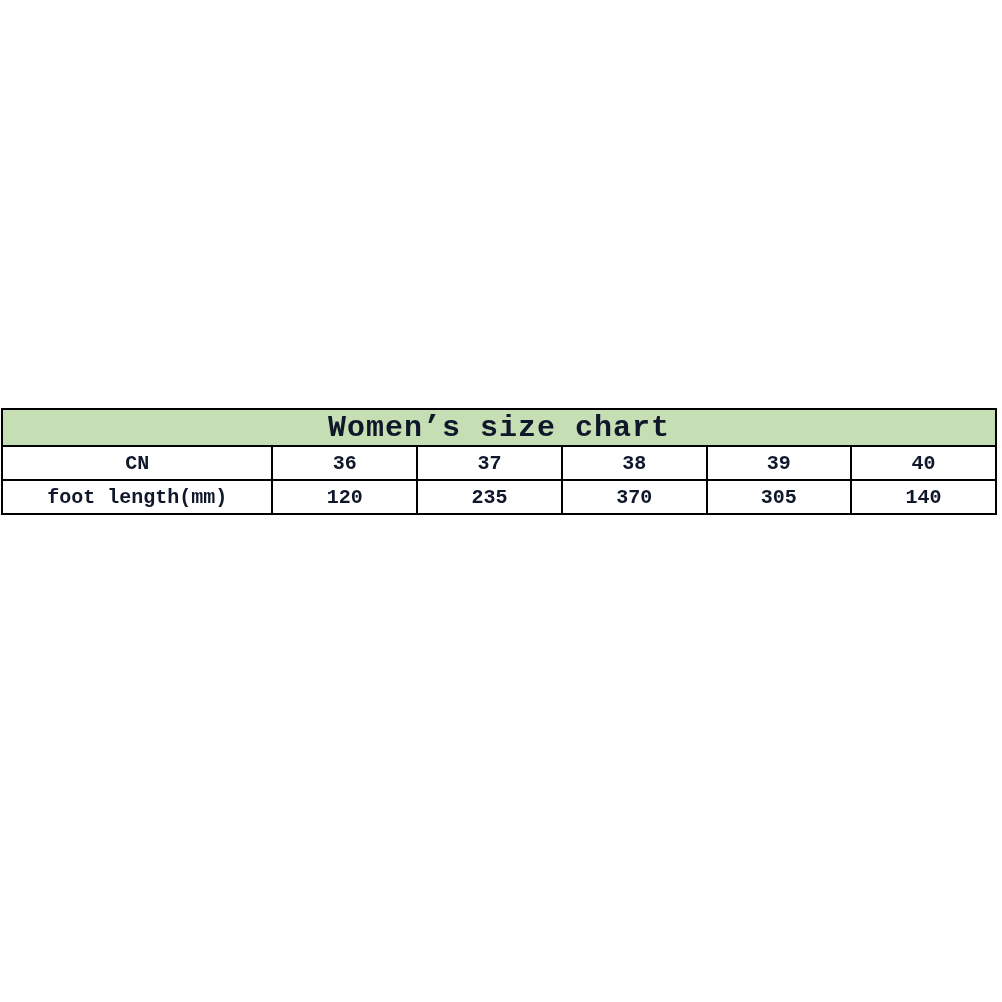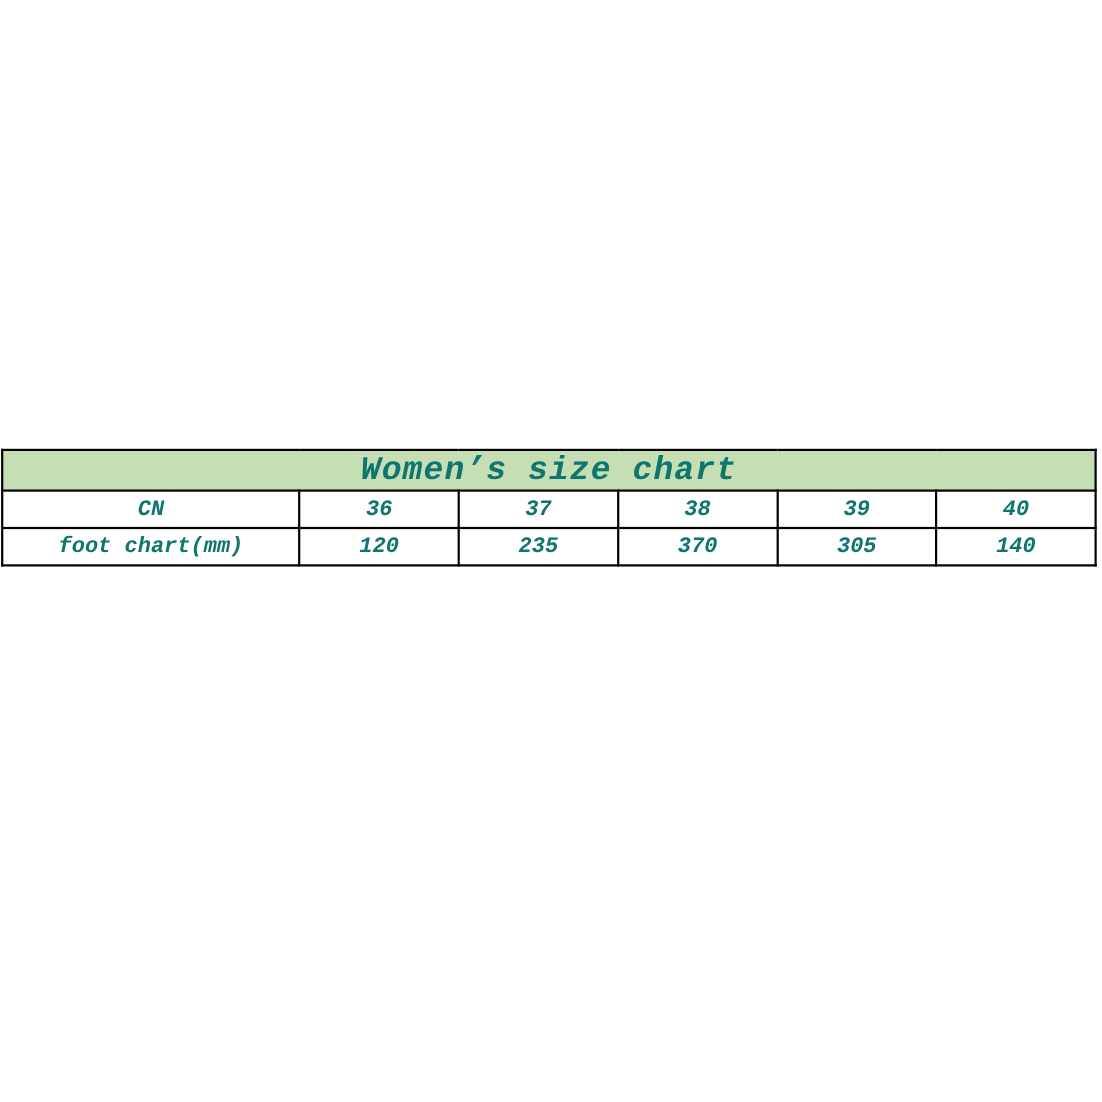--- a/index.html
+++ b/index.html
@@ -19,23 +19,22 @@
   .size-table-wrap {
     position: absolute;
     left: 1px;
     top: 408px;
     width: 996px;
   }
   table.size-table {
     width: 100%;
     border-collapse: collapse;
     table-layout: fixed;
-    color: #0f766e;
+    color: #0f172a;
     font-weight: bold;
-    font-style: italic;
   }
   table.size-table td, table.size-table th {
     border: 2px solid #000000;
     text-align: center;
     vertical-align: middle;
     padding: 0;
     overflow: hidden;
     white-space: nowrap;
   }
   th.title-cell {
@@ -73,21 +72,21 @@
         </tr>
         <tr>
           <td class="label-cell">CN</td>
           <td class="value-cell">36</td>
           <td class="value-cell">37</td>
           <td class="value-cell">38</td>
           <td class="value-cell">39</td>
           <td class="value-cell">40</td>
         </tr>
         <tr>
-          <td class="label-cell">foot chart(mm)</td>
+          <td class="label-cell">foot length(mm)</td>
           <td class="value-cell">120</td>
           <td class="value-cell">235</td>
           <td class="value-cell">370</td>
           <td class="value-cell">305</td>
           <td class="value-cell">140</td>
         </tr>
       </tbody>
     </table>
   </div>
 </div>

